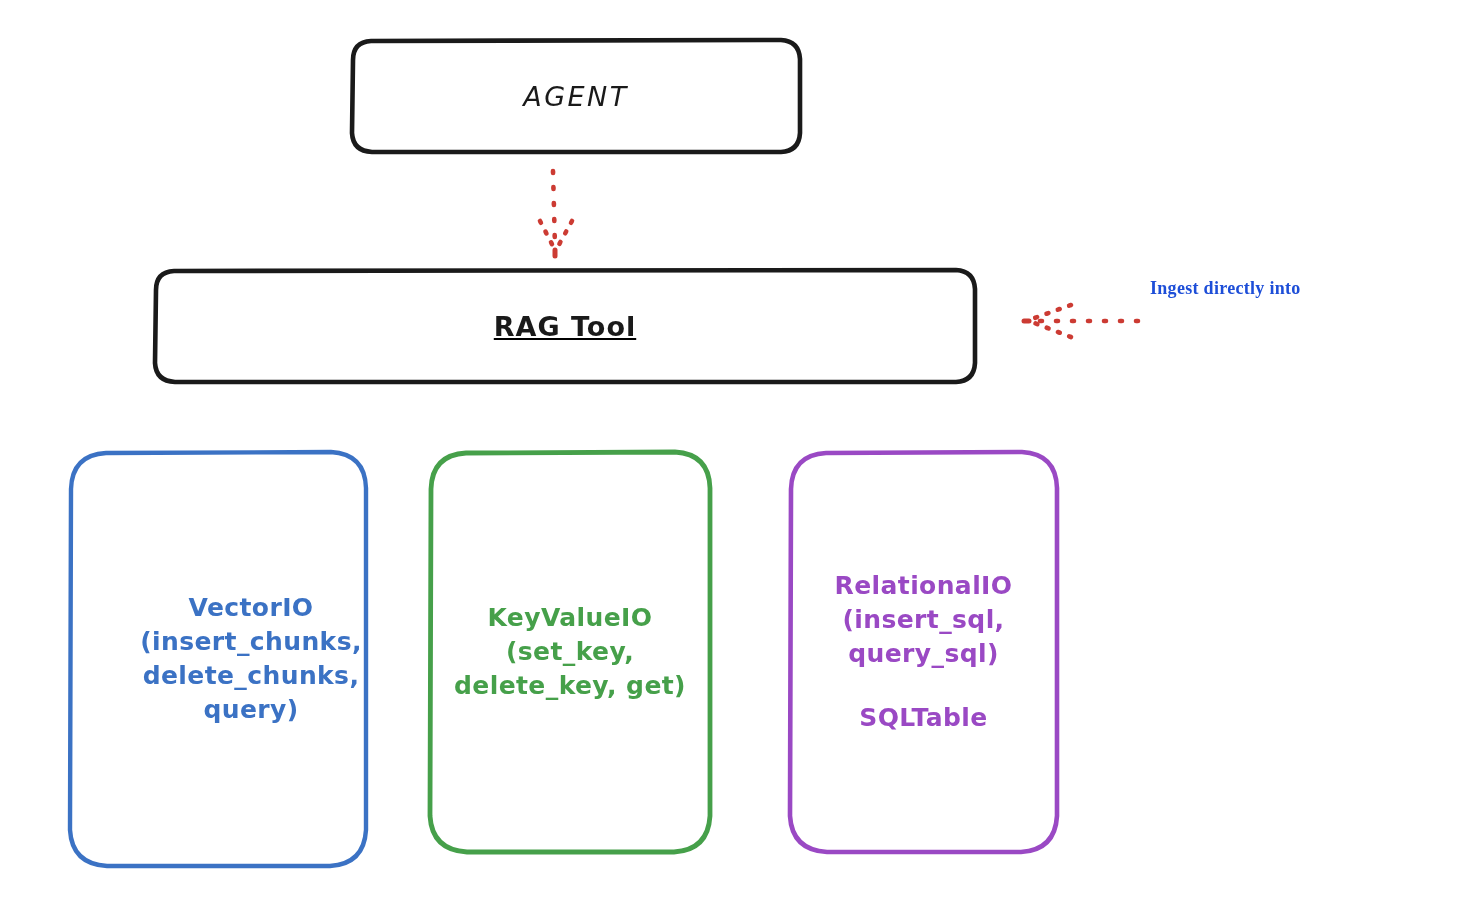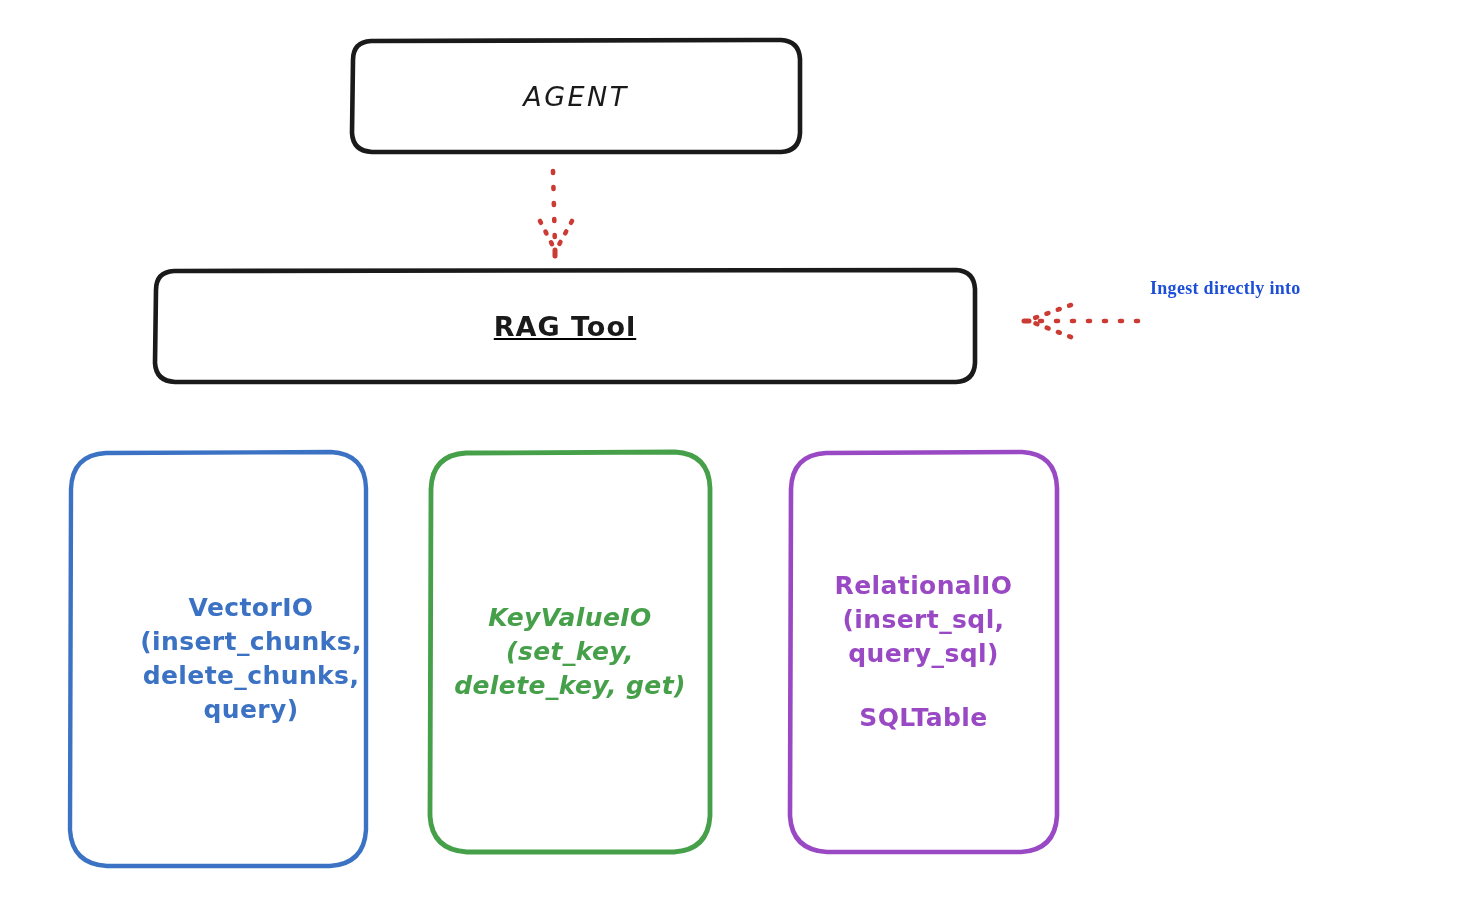--- a/index.html
+++ b/index.html
@@ -91,21 +91,21 @@
     height: 400px;
   }
   .leaf .node-label {
     font-family: "DejaVu Sans", sans-serif;
     font-size: 25px;
     font-weight: 600;
     line-height: 1.36;
     letter-spacing: 0.4px;
   }
   #vectorio-node .node-label { color: #3b72c4; }
-  #keyvalueio-node .node-label { color: #46a04a; font-style: italic; }
+  #keyvalueio-node .node-label { color: #46a04a; }
   #relationalio-node .node-label { color: #9a49c4; }
 
   .leaf .node-label.secondary {
     margin-top: 30px;
   }
 
   
   #ingest-annotation {
     position: absolute;
     left: 1150px;

